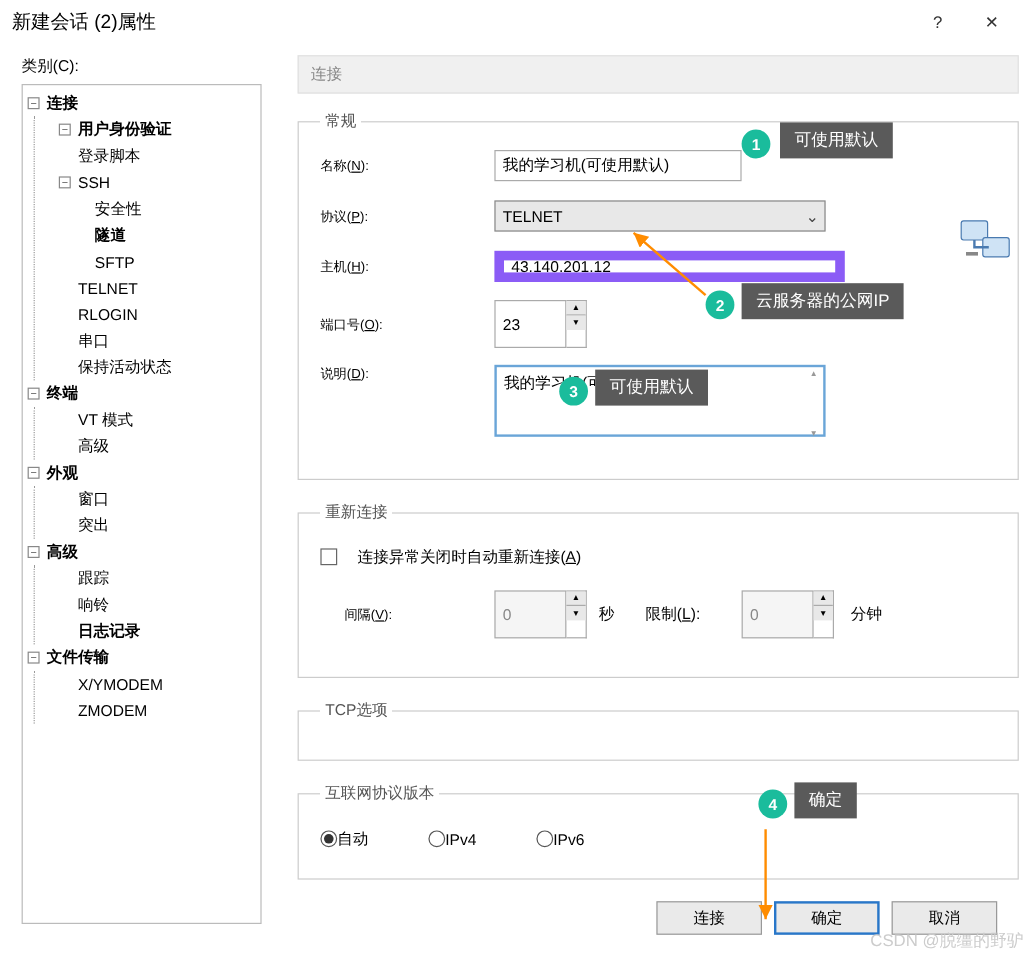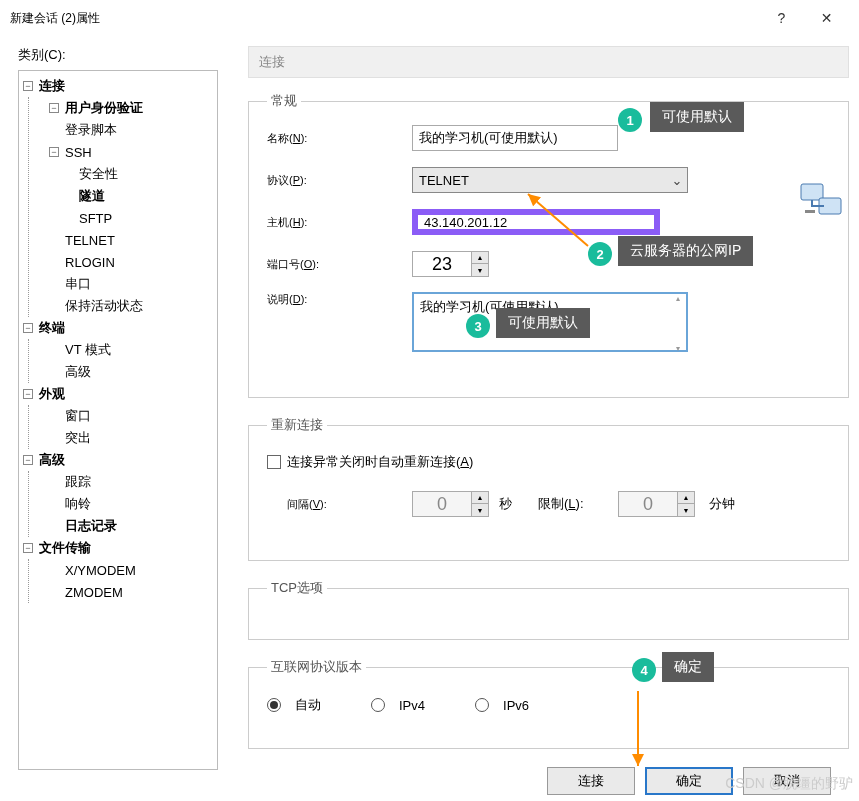--- a/index.html
+++ b/index.html
@@ -1,57 +1,57 @@
 <!DOCTYPE html>
 <html><head>
 <meta charset="utf-8">
 <style>
 * { box-sizing: border-box; font-family: "Microsoft YaHei", "Segoe UI", sans-serif; }
 body { margin: 0; background: #fff; font-size: 13px; color: #000; width: 859px; height: 801px; overflow: hidden; position: relative; }
 
 .titlebar { display: flex; align-items: center; height: 36px; padding: 0 10px; background: #fff; }
-.titlebar .title { flex: 1; font-size: 12px; }
+.titlebar .title { flex: 1; font-size: 16px; }
 .titlebar .btn { width: 45px; height: 30px; display: flex; align-items: center; justify-content: center; font-size: 14px; color: #333; }
 
 .body { display: flex; padding: 10px 10px 0 18px; height: calc(100% - 36px); }
 .left { width: 200px; }
 .cat-label { font-size: 13px; margin-bottom: 6px; }
 .tree { border: 1px solid #bbb; height: 700px; padding: 4px 0; overflow: hidden; font-size: 13px; }
 .tnode { display: flex; align-items: center; height: 22px; padding-left: 4px; }
 .tnode .tog { width: 10px; height: 10px; border: 1px solid #888; margin-right: 4px; display: flex; align-items: center; justify-content: center; font-size: 9px; line-height: 1; color: #555; background: #fff; }
 .tnode .sp { display: inline-block; }
 .tnode .lbl { padding: 1px 2px; white-space: nowrap; }
 .tnode .lbl.bold { font-weight: 700; }
 .vline { border-left: 1px dotted #999; margin-left: 9px; }
 
 .right { flex: 1; padding-left: 30px; position: relative; }
 .section-title { background: #f0f0f0; color: #888; padding: 6px 10px; border: 1px solid #e0e0e0; margin-bottom: 14px; font-size: 13px; }
-fieldset { border: 1px solid #ccc; margin: 0 0 18px 0; padding: 14px 18px 28px 18px; }
+fieldset { border: 1px solid #ccc; margin: 0 0 18px 0; padding: 14px 18px 18px 18px; }
 legend { color: #555; font-size: 13px; padding: 0 4px; }
 .row { display: flex; align-items: center; margin-bottom: 14px; min-height: 28px; }
 .row .lab { width: 145px; font-size: 11px; }
 .row .lab u { text-decoration: underline; }
 .txt { border: 1px solid #aaa; height: 26px; padding: 2px 6px; font-size: 13px; background: #fff; }
 .sel { height: 26px; border: 1px solid #888; background: #e8e8e8; font-size: 13px; padding-left: 6px; flex: 1; max-width: 276px; display: flex; align-items: center; justify-content: space-between; }
 .sel .arr { width: 20px; text-align: center; color: #444; }
 .spin { display: flex; }
-.spin input { width: 60px; height: 26px; border: 1px solid #aaa; padding: 2px 6px; font-size: 18px; text-align: center; }
+.spin input { width: 60px; height: 40px; border: 1px solid #aaa; padding: 2px 6px; font-size: 13px; }
 .spin.dis input { background: #f5f5f5; color: #888; }
 .spin .btns { display: flex; flex-direction: column; border: 1px solid #aaa; border-left: none; }
 .spin .btns span { width: 16px; height: 12px; font-size: 7px; display: flex; align-items: center; justify-content: center; background: #e8e8e8; border-bottom: 1px solid #aaa; }
 .spin .btns span:last-child { border-bottom: none; }
-.host { width: 248px; border: 6px solid #8b5cf6; outline: none; }
+.host { width: 292px; border: 8px solid #8b5cf6; outline: none; }
 .desc { width: 276px; height: 60px; border: 2px solid #6aa5d8; padding: 4px 6px; font-size: 13px; resize: none; position: relative; }
 .desc-wrap { position: relative; width: 276px; }
 .desc-wrap .sb { position: absolute; right: 2px; top: 2px; bottom: 2px; width: 16px; display: flex; flex-direction: column; justify-content: space-between; }
 .desc-wrap .sb span { font-size: 8px; color: #999; text-align: center; }
-.chk { display: flex; align-items: center; gap: 6px; }
+.chk { display: flex; align-items: center; gap: 17px; }
 .chk .box { width: 14px; height: 14px; border: 1px solid #666; background: #fff; }
 .radio-row { display: flex; gap: 50px; align-items: center; padding: 6px 0; }
-.radio { display: flex; align-items: center; gap: 14px; }
+.radio { display: flex; align-items: center; gap: 0; }
 .radio .circ { width: 14px; height: 14px; border: 1px solid #555; border-radius: 50%; display: flex; align-items: center; justify-content: center; }
 .radio .circ .dot { width: 8px; height: 8px; background: #333; border-radius: 50%; }
 
 .dlg-btns { display: flex; justify-content: flex-end; gap: 10px; padding-right: 18px; margin-top: 6px; }
 .dlg-btns button { width: 88px; height: 28px; border: 1px solid #999; background: #eaeaea; font-size: 13px; }
 .dlg-btns button.primary { border: 2px solid #2977c9; }
 
 .callout { position: absolute; background: #5a5a5a; color: #fff; padding: 6px 12px; font-size: 14px; white-space: nowrap; }
 .badge { position: absolute; width: 24px; height: 24px; background: #1abc9c; color: #fff; border-radius: 50%; display: flex; align-items: center; justify-content: center; font-size: 13px; font-weight: 700; }
 .watermark { position: absolute; right: 6px; bottom: 8px; color: #ccc; font-size: 14px; }

